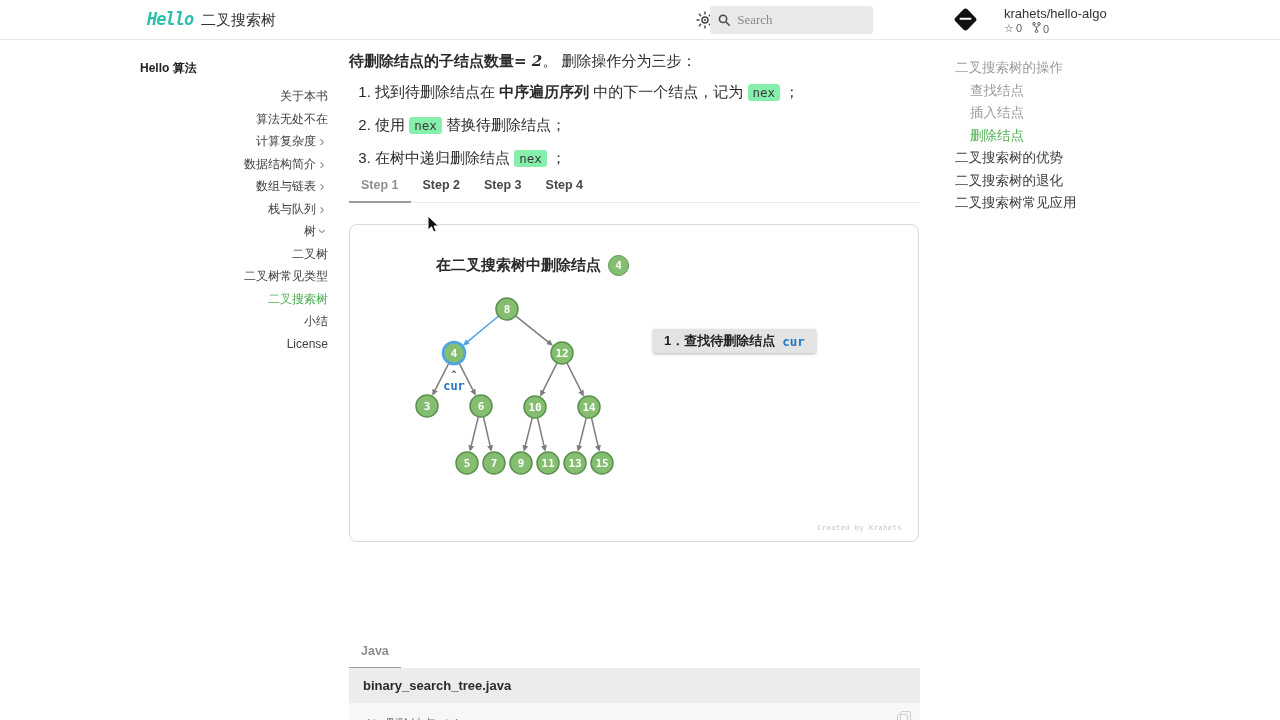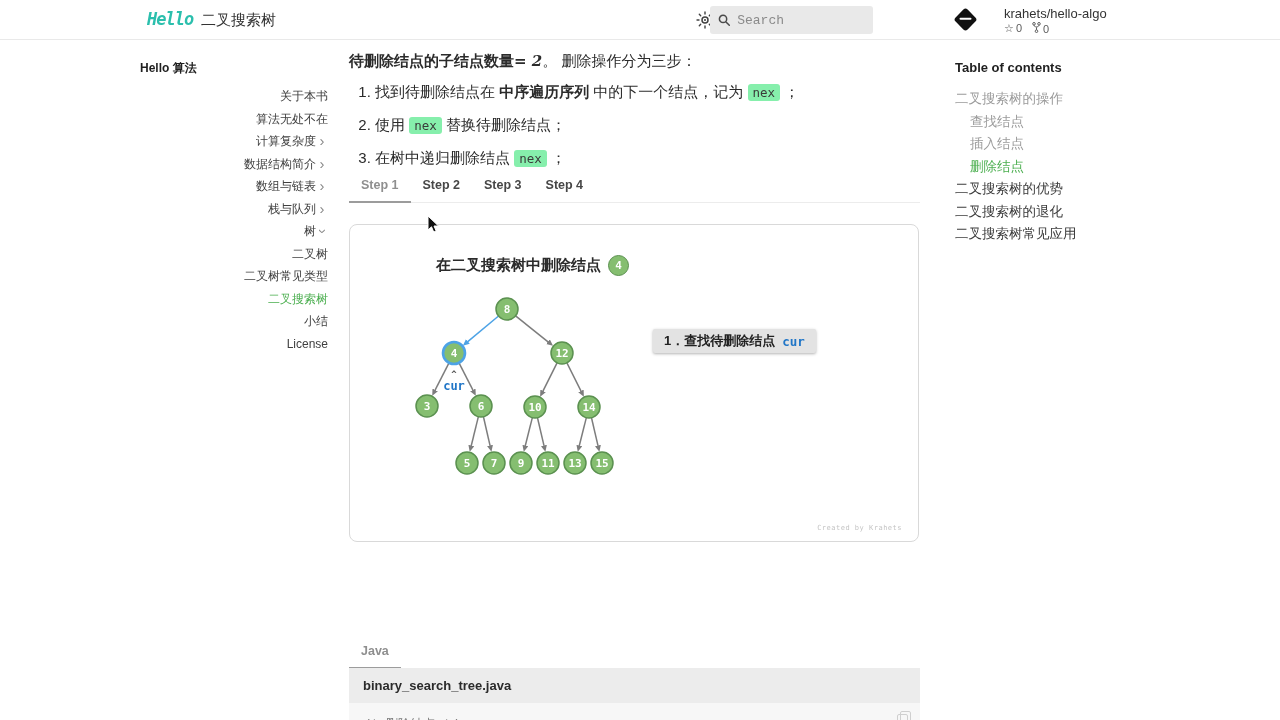--- a/index.html
+++ b/index.html
@@ -10,21 +10,21 @@
   
   .header { position:absolute; top:0; left:0; width:1280px; height:40px; background:#fff;
     border-bottom:1px solid #e9e9e9; z-index:20; }
   .logo { position:absolute; left:147px; top:9px; font:italic 700 17px "DejaVu Sans Mono", monospace;
     color:#2bbfad; letter-spacing:-1px; }
   .app-title { position:absolute; left:201px; top:11px; font-size:15px; color:#333; }
   .sun-btn { position:absolute; left:696px; top:11px; width:18px; height:18px; cursor:pointer; }
   .searchbox { position:absolute; left:710px; top:6px; width:163px; height:28px; background:#e9e9e9;
     border-radius:3px; display:flex; align-items:center; padding:0 8px; gap:7px; }
   .searchbox input { border:none; background:transparent; outline:none; width:100%;
-    font-size:13px; color:#444; font-family:Liberation Mono, monospace; }
+    font-size:13px; color:#444; font-family:Liberation Serif, serif; }
   .searchbox input::placeholder { color:#8a8a8a; }
   .repo { position:absolute; left:954px; top:6px; display:flex; gap:27px; align-items:flex-start; cursor:pointer; }
   .repo-icon { width:17px; height:17px; background:#111; border-radius:3px; transform:rotate(45deg);
     margin:5px 3px 0 3px; position:relative; }
   .repo-icon::after { content:""; position:absolute; left:7px; top:2px; width:2px; height:12px;
     background:#fff; transform:rotate(45deg); border-radius:1px; }
   .repo-name { font-size:13px; color:#333; line-height:15px; }
   .repo-stats { font-size:11px; color:#5c5c5c; margin-top:1px; display:flex; gap:10px; align-items:center; }
   .star-ic::before { content:"☆"; margin-right:2px; font-size:11px; }
   .fork-ic { display:inline-block; margin-right:2px; }
@@ -185,21 +185,20 @@
       </div>
     <div class="side-item nested">
         <span class="lbl">小结</span>
       </div>
     <div class="side-item">
         <span class="lbl">License</span>
       </div>
   </nav>
 
   <nav class="toc">
-    <div class="toc-title">Table of contents</div>
     <div class="toc-item muted">二叉搜索树的操作</div>
     <div class="toc-item muted ind">查找结点</div>
     <div class="toc-item muted ind">插入结点</div>
     <div class="toc-item active ind">删除结点</div>
     <div class="toc-item normal">二叉搜索树的优势</div>
     <div class="toc-item normal">二叉搜索树的退化</div>
     <div class="toc-item normal">二叉搜索树常见应用</div>
   </nav>
 
   <main class="main">

